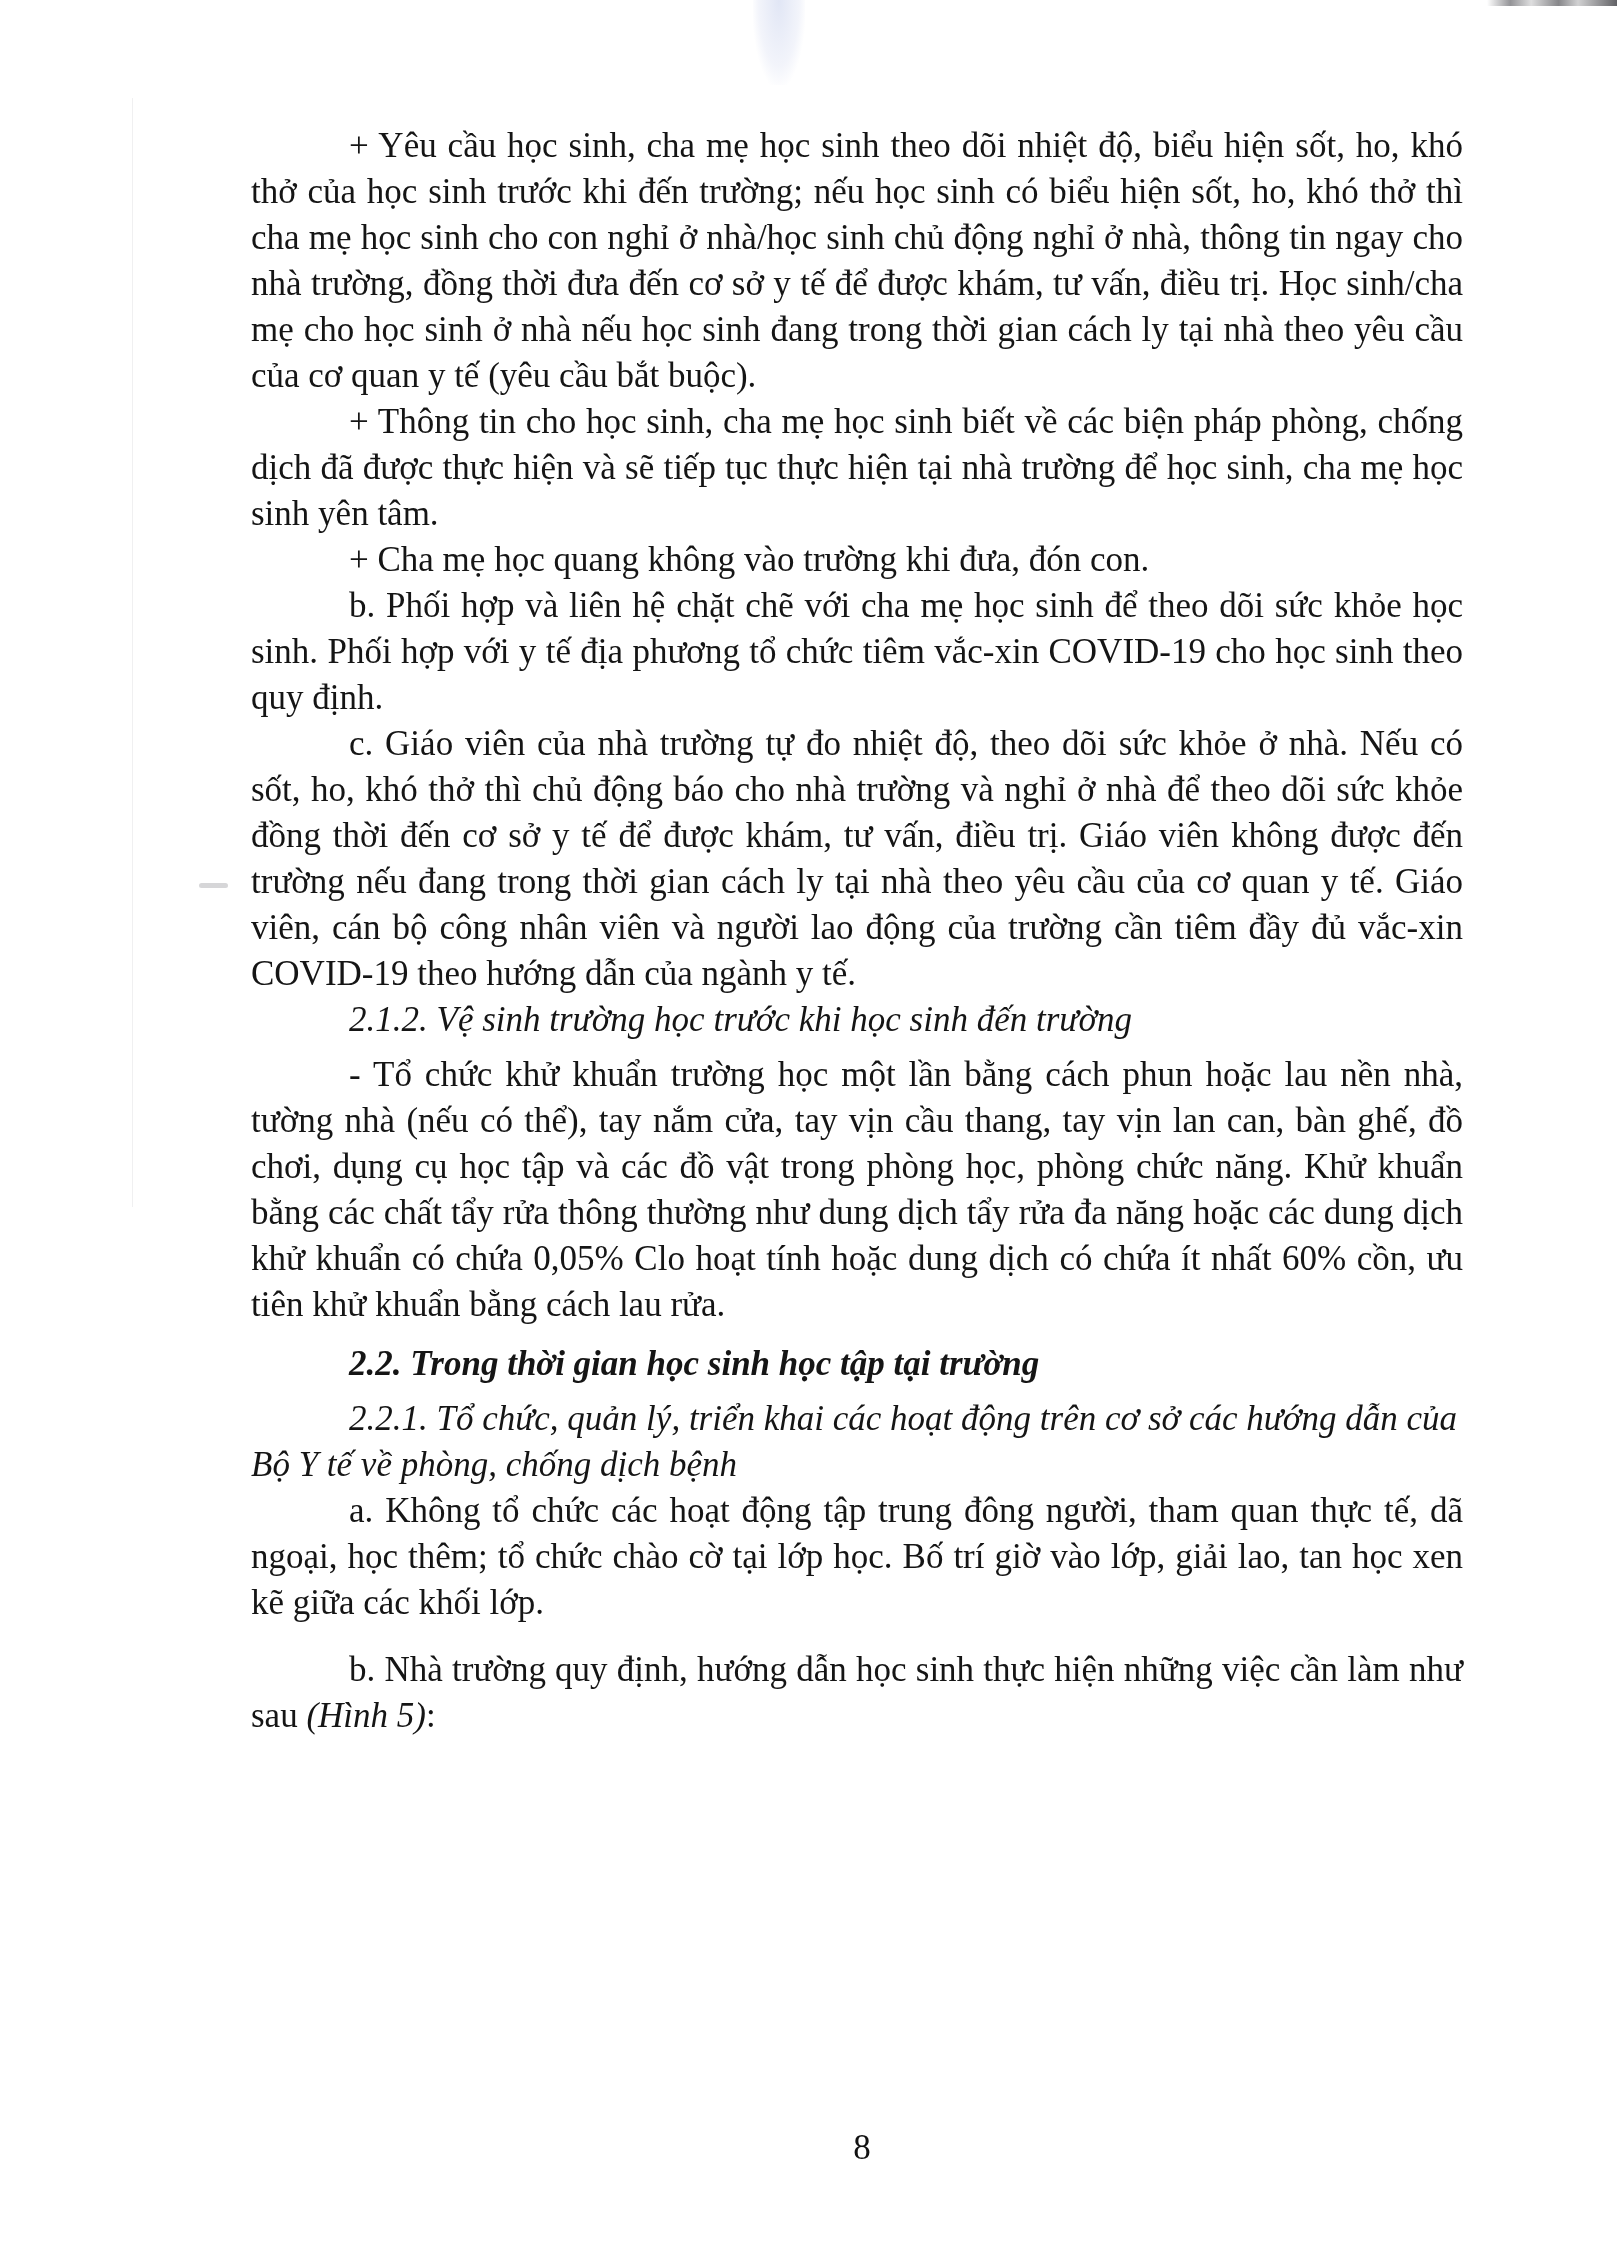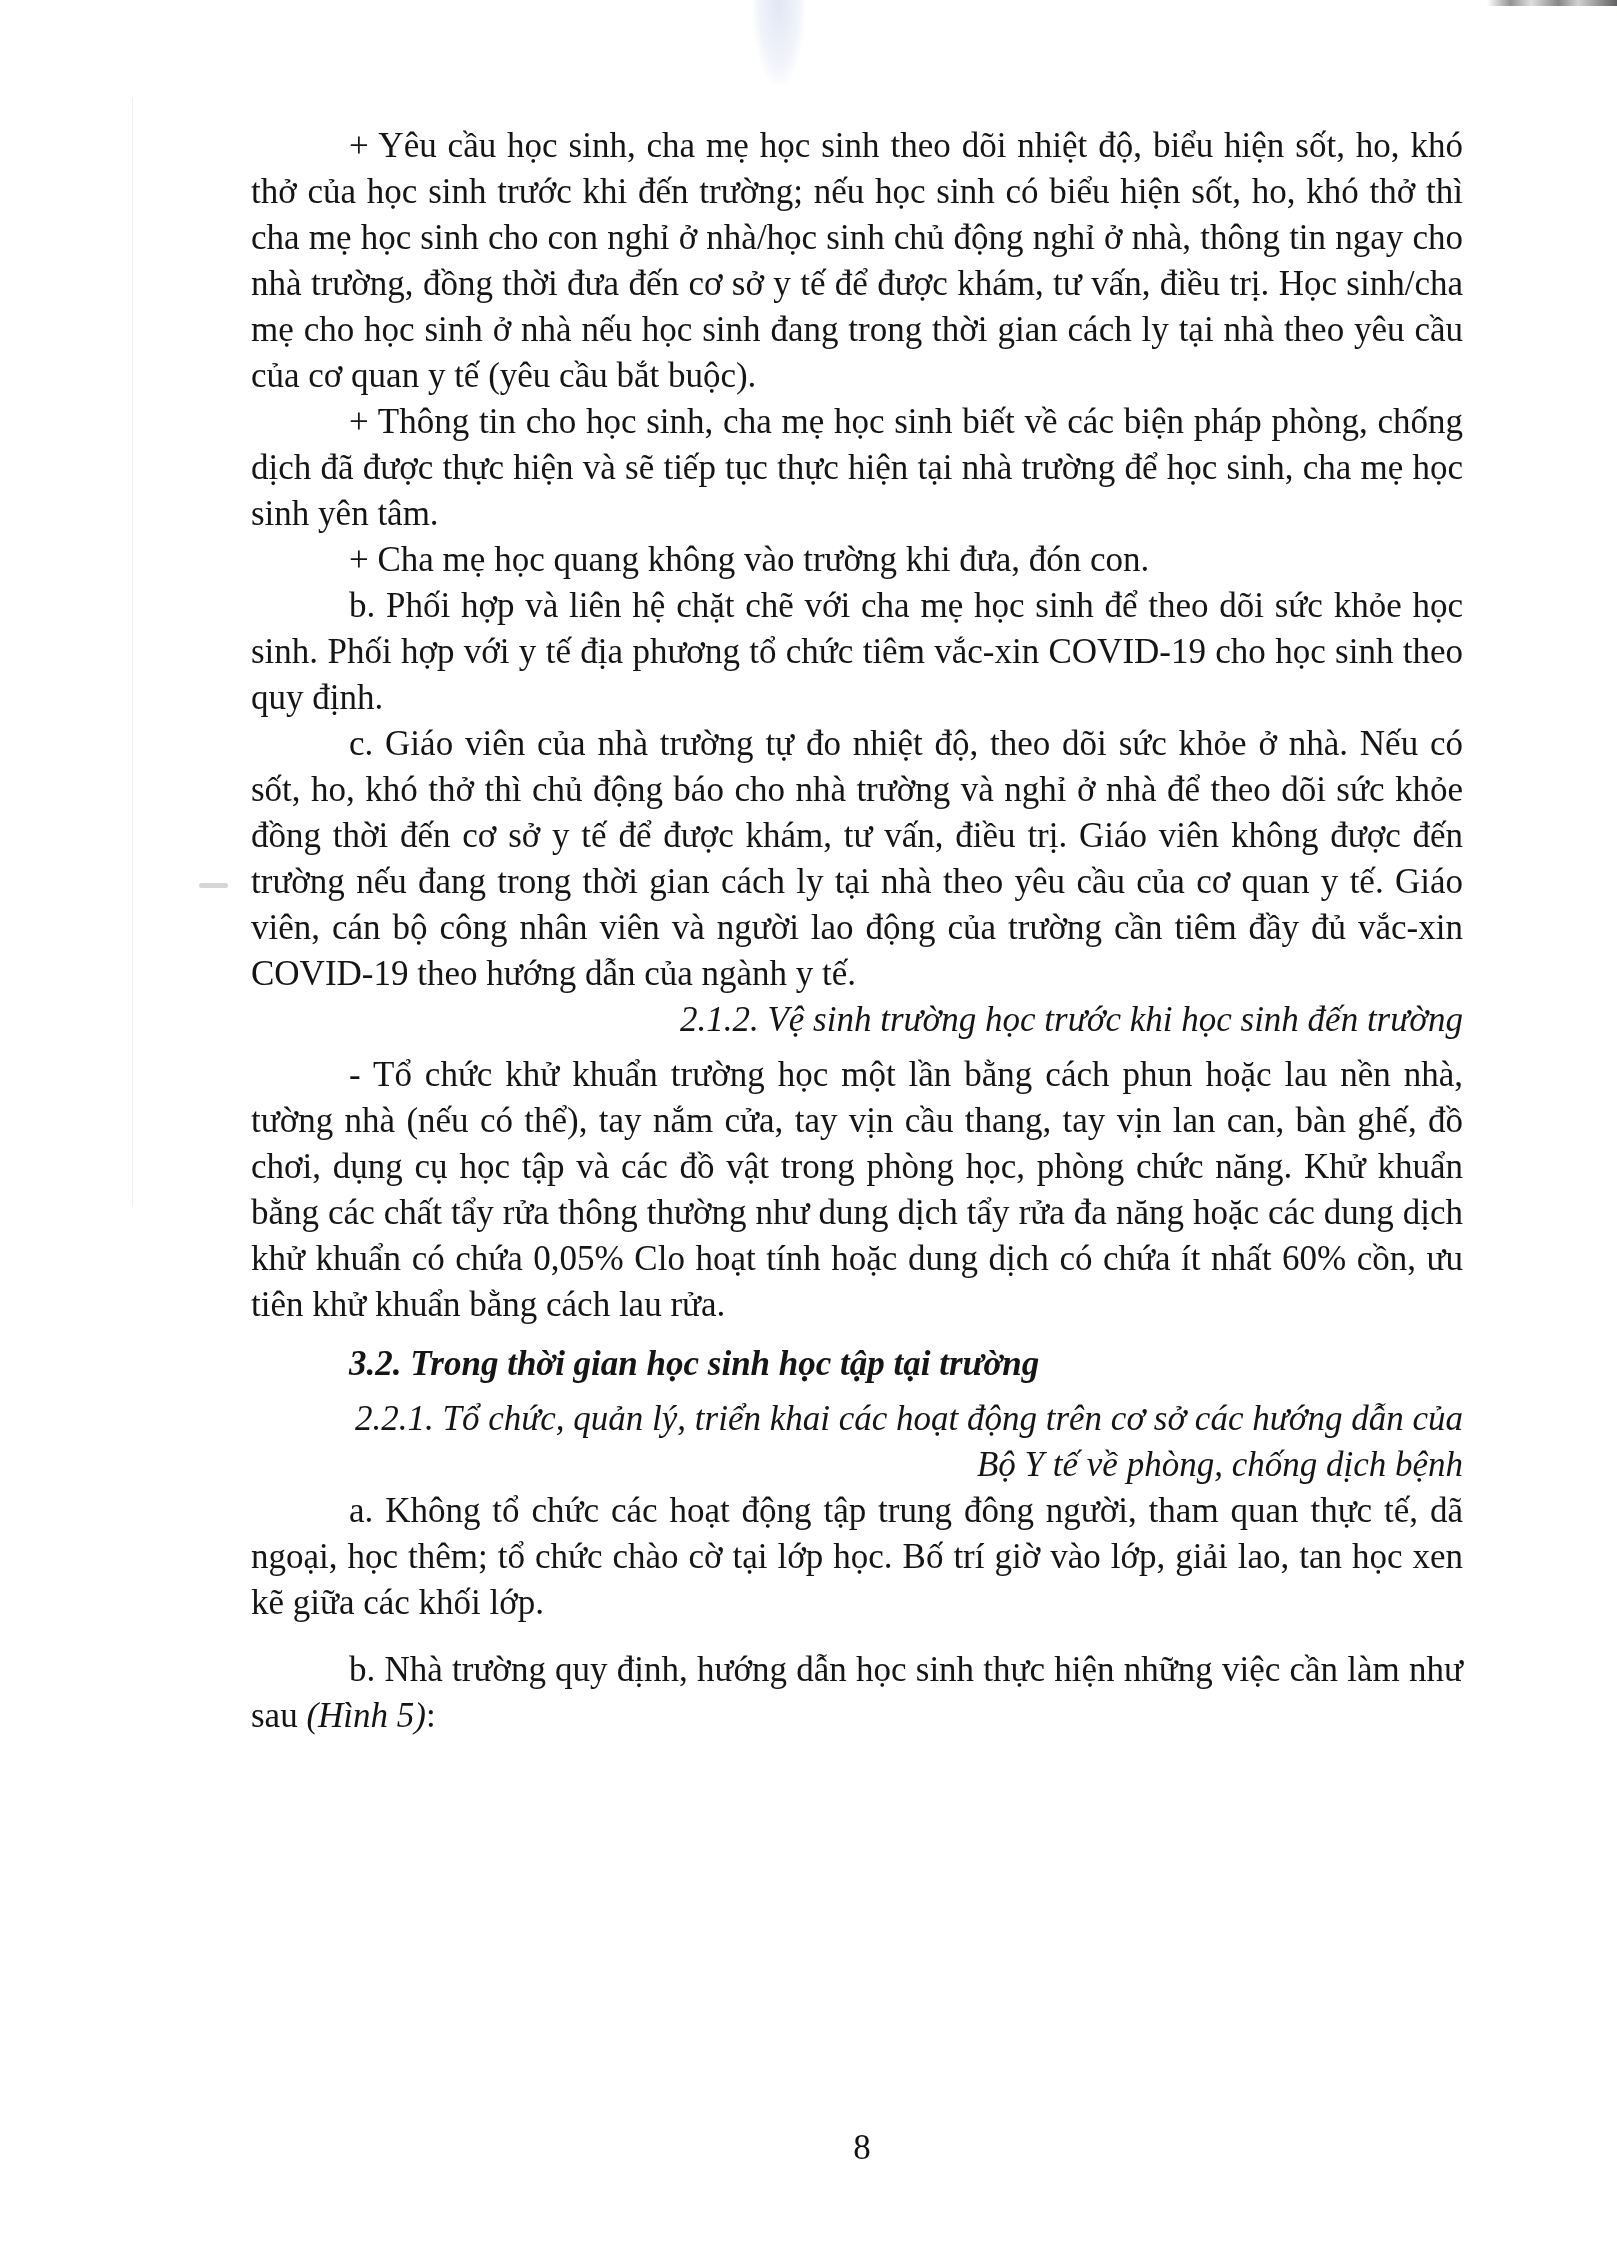--- a/index.html
+++ b/index.html
@@ -28,21 +28,21 @@
     line-height:46px;
     text-align:justify;
   }
   p{
     margin:0;
     padding:0;
     text-indent:98px;
   }
   .h-italic{
     font-style:italic;
-    text-align:right;
+    text-align:left;
   }
   .h-bold-italic{
     font-style:italic;
     font-weight:bold;
     text-align:left;
   }
   .h212{margin-bottom:8.5px;}
   .h22{margin-top:13.7px;}
   .h221{margin-top:9px;}
   .p9{margin-top:21px;}
@@ -103,21 +103,21 @@
   <div class="artifact-dash"></div>
 
   <div class="textblock">
     <p><span>+ Yêu cầu học sinh, cha mẹ học sinh theo dõi nhiệt độ, biểu hiện sốt, ho, khó thở của học sinh trước khi đến trường; nếu học sinh có biểu hiện sốt, ho, khó thở thì cha mẹ học sinh cho con nghỉ ở nhà/học sinh chủ động nghỉ ở nhà, thông tin ngay cho nhà trường, đồng thời đưa đến cơ sở y tế để được khám, tư vấn, điều trị. Học sinh/cha mẹ cho học sinh ở nhà nếu học sinh đang trong thời gian cách ly tại nhà theo yêu cầu của cơ quan y tế (yêu cầu bắt buộc).</span></p>
     <p><span>+ Thông tin cho học sinh, cha mẹ học sinh biết về các biện pháp phòng, chống dịch đã được thực hiện và sẽ tiếp tục thực hiện tại nhà trường để học sinh, cha mẹ học sinh yên tâm.</span></p>
     <p><span>+ Cha mẹ học quang không vào trường khi đưa, đón con.</span></p>
     <p><span>b. Phối hợp và liên hệ chặt chẽ với cha mẹ học sinh để theo dõi sức khỏe học sinh. Phối hợp với y tế địa phương tổ chức tiêm vắc-xin COVID-19 cho học sinh theo quy định.</span></p>
     <p><span>c. Giáo viên của nhà trường tự đo nhiệt độ, theo dõi sức khỏe ở nhà. Nếu có sốt, ho, khó thở thì chủ động báo cho nhà trường và nghỉ ở nhà để theo dõi sức khỏe đồng thời đến cơ sở y tế để được khám, tư vấn, điều trị. Giáo viên không được đến trường nếu đang trong thời gian cách ly tại nhà theo yêu cầu của cơ quan y tế. Giáo viên, cán bộ công nhân viên và người lao động của trường cần tiêm đầy đủ vắc-xin COVID-19 theo hướng dẫn của ngành y tế.</span></p>
     <p class="h-italic h212"><span style="font-style: italic;">2.1.2. Vệ sinh trường học trước khi học sinh đến trường</span></p>
     <p><span>- Tổ chức khử khuẩn trường học một lần bằng cách phun hoặc lau nền nhà, tường nhà (nếu có thể), tay nắm cửa, tay vịn cầu thang, tay vịn lan can, bàn ghế, đồ chơi, dụng cụ học tập và các đồ vật trong phòng học, phòng chức năng. Khử khuẩn bằng các chất tẩy rửa thông thường như dung dịch tẩy rửa đa năng hoặc các dung dịch khử khuẩn có chứa 0,05% Clo hoạt tính hoặc dung dịch có chứa ít nhất 60% cồn, ưu tiên khử khuẩn bằng cách lau rửa.</span></p>
-    <p class="h-bold-italic h22"><span style="font-style: italic; font-weight: bold;">3.2. Trong thời gian học sinh học tập tại trường</span></p>
+    <p class="h-bold-italic h22"><span style="font-style: italic; font-weight: bold;">2.2. Trong thời gian học sinh học tập tại trường</span></p>
     <p class="h-italic h221"><span style="font-style: italic;">2.2.1. Tổ chức, quản lý, triển khai các hoạt động trên cơ sở các hướng dẫn của Bộ Y tế về phòng, chống dịch bệnh</span></p>
     <p><span>a. Không tổ chức các hoạt động tập trung đông người, tham quan thực tế, dã ngoại, học thêm; tổ chức chào cờ tại lớp học. Bố trí giờ vào lớp, giải lao, tan học xen kẽ giữa các khối lớp.</span></p>
     <p class="p9"><span>b. Nhà trường quy định, hướng dẫn học sinh thực hiện những việc cần làm như sau </span><span style="font-style: italic;">(Hình 5)</span><span>:</span></p>
   </div>
 
   <div class="page-number">8</div>
 
 </div>
 
 

